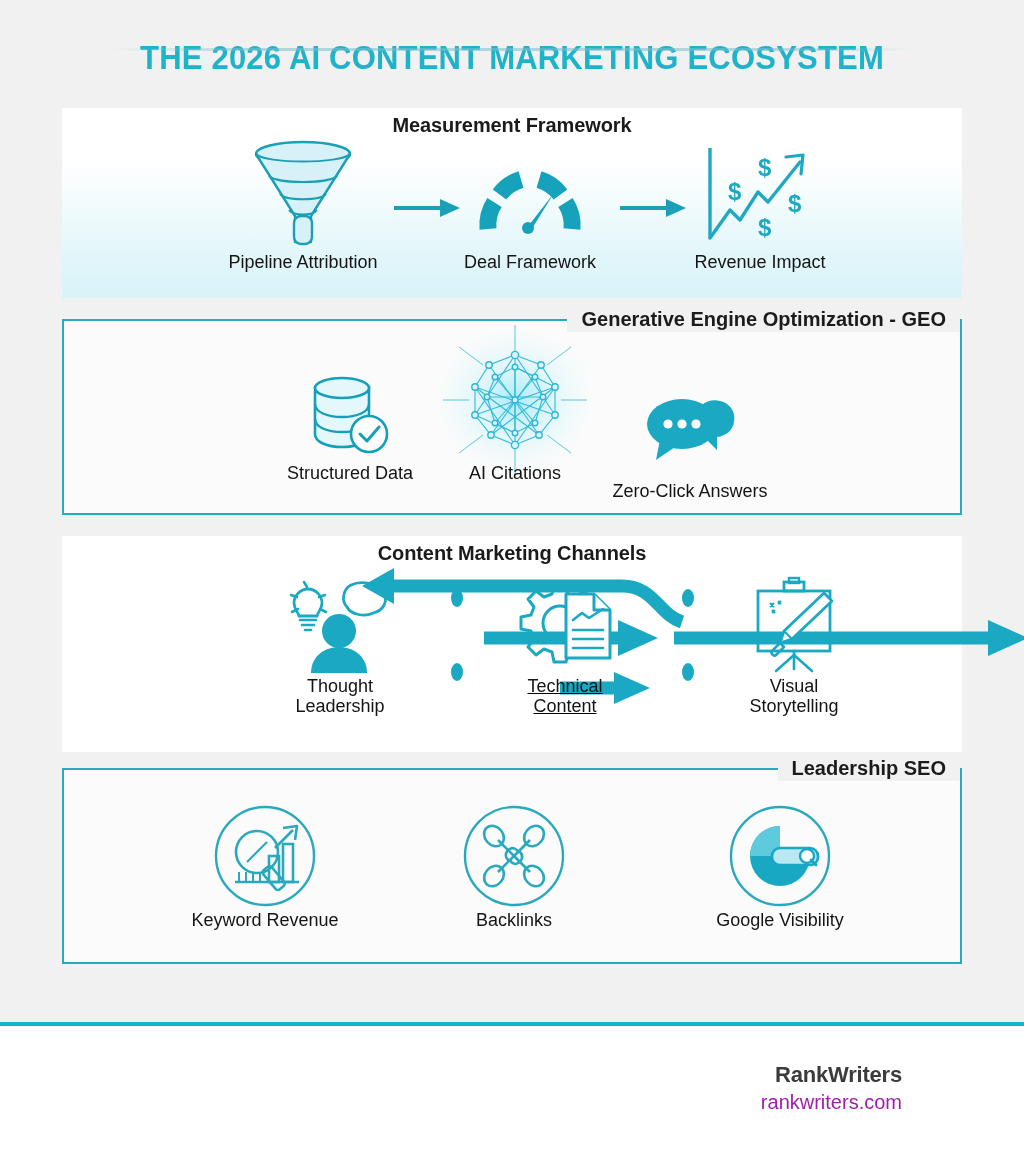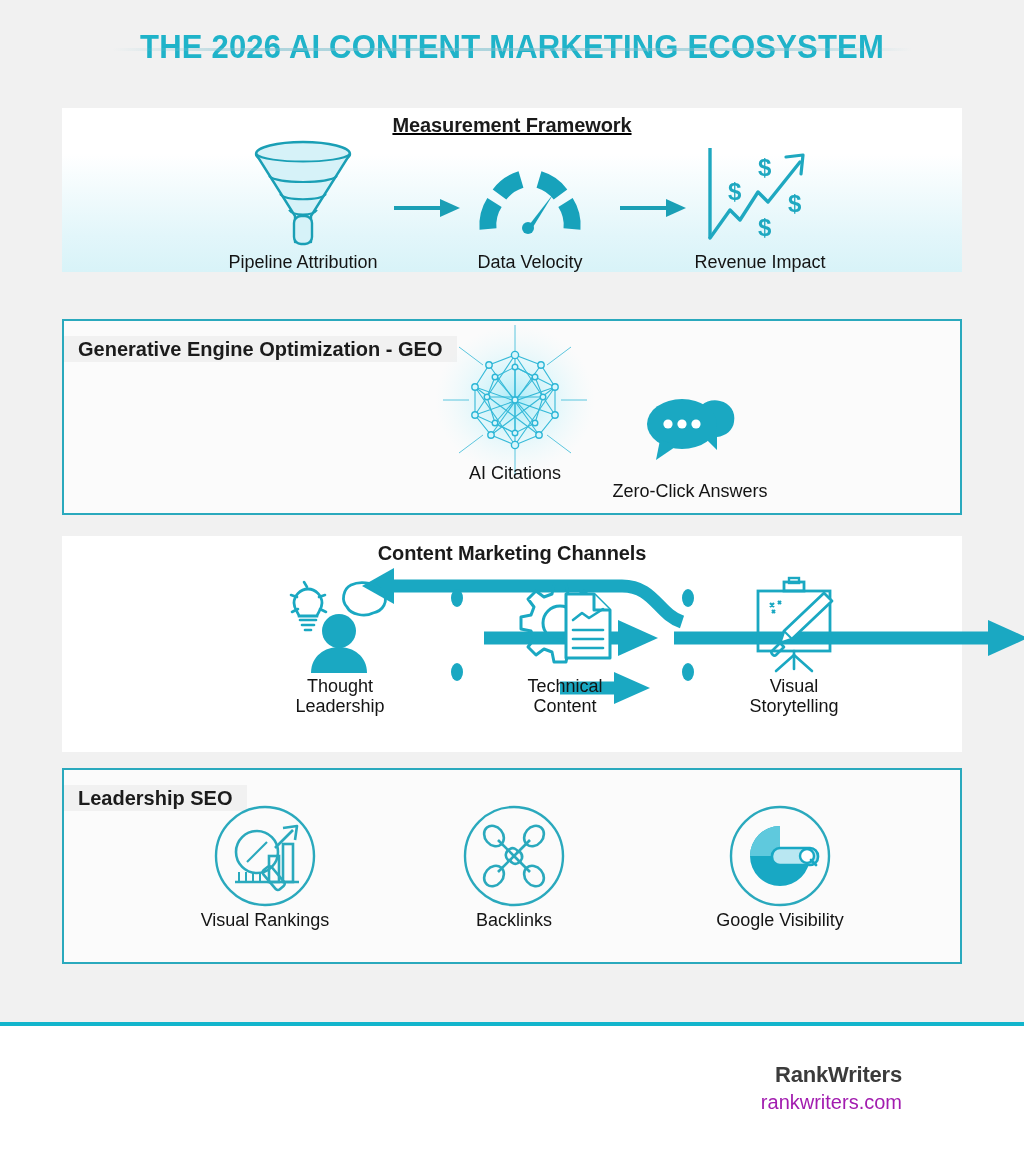--- a/index.html
+++ b/index.html
@@ -6,21 +6,21 @@
   body{
     width:1024px;height:1154px;
     background:#f0f0f0;
     font-family:"Liberation Sans", sans-serif;
     -webkit-font-smoothing:antialiased;
     overflow:hidden;
   }
   .page{position:relative;width:1024px;height:1154px;background:#f1f1f1;}
 
   
-  .title-wrap{position:absolute;left:0;top:28px;width:1024px;text-align:center;}
+  .title-wrap{position:absolute;left:0;top:39px;width:1024px;text-align:center;}
   .title{
     font-size:33px;font-weight:bold;letter-spacing:.2px;
     color:#1fb3c9;
     font-family:"Liberation Sans Narrow","Liberation Sans",sans-serif;
     transform:scaleX(.94);
     text-transform:uppercase;
     white-space:nowrap;
   }
   .title-rule{
     position:absolute;left:112px;top:48px;width:800px;height:3px;
@@ -30,38 +30,37 @@
 
   
   .section{position:absolute;left:62px;width:900px;box-sizing:border-box;}
   .sec-heading{
     font-size:20px;font-weight:bold;color:#1b1b1b;text-align:center;
     letter-spacing:-.1px;
   }
 
   
   #sec-measurement{
-    top:108px;height:164px;
+    top:108px;height:190px;
     background:linear-gradient(to bottom,#ffffff 0%,#ffffff 28%,#e2f6fa 78%,#d8f3f8 100%);
-    text-decoration:underline;
   }
   #sec-measurement .sec-heading{padding-top:6px;}
 
   
   #sec-channels{
     top:536px;height:216px;
     background:#ffffff;
   }
   #sec-channels .sec-heading{padding-top:6px;}
 
   
   .boxed{border:2px solid #2aa9bd;background:#fbfbfb;}
   .boxed .notch{
     position:absolute;top:-15px;left:0;width:100%;
-    text-align:left;pointer-events:none;margin-top:30px;
+    text-align:right;pointer-events:none;
   }
   .boxed .notch span{
     background:#f1f1f1;padding:0 14px;display:inline-block;
     font-size:20px;font-weight:bold;color:#1b1b1b;line-height:26px;
   }
 
   #sec-geo{top:319px;height:196px;}
   #sec-seo{top:768px;height:196px;}
 
   
@@ -125,21 +124,21 @@
               <path d="M12 74 A42 42 0 0 1 18.5 47.5"></path>
               <path d="M23.5 39.5 A42 42 0 0 1 45 24.5"></path>
               <path d="M54 23 L54 23"></path>
               <path d="M63 24.5 A42 42 0 0 1 84.5 39.5"></path>
               <path d="M89.5 47.5 A42 42 0 0 1 96 74"></path>
             </g>
             <path d="M50 74 L78 38 L57 72 Z" fill="#17a2bb"></path>
             <circle cx="52" cy="73" r="6" fill="#17a2bb"></circle>
           </svg>
         </div>
-        <div class="label">Data Velocity</div>
+        <div class="label">Deal Framework</div>
       </div>
 
       <div class="item" style="left:556px;top:88px;width:86px;">
         <svg width="72" height="24" viewBox="0 0 72 24">
           <line x1="2" y1="12" x2="50" y2="12" stroke="#1a9fb5" stroke-width="4"></line>
           <path d="M48 3 L68 12 L48 21 Z" fill="#1a9fb5"></path>
         </svg>
       </div>
 
       <div class="item" style="left:610px;top:32px;width:176px;">
@@ -162,20 +161,37 @@
     </div>
   </div>
 
   <div class="section boxed" id="sec-geo">
     <div class="notch">
       <span>Generative Engine Optimization - GEO</span>
     </div>
 
     <div class="row">
 
+      <div class="item" style="left:196px;top:44px;width:180px;">
+        <div class="icon-box" style="height:98px;">
+          <svg width="86" height="84" viewBox="0 0 86 84">
+            <g fill="#e4f7fb" stroke="#159fb8" stroke-width="2.6">
+              <path d="M8 16 L8 62 C8 70 20 75 35 75 C50 75 62 70 62 62 L62 16 Z"></path>
+              <ellipse cx="35" cy="16" rx="27" ry="10"></ellipse>
+            </g>
+            <g fill="none" stroke="#159fb8" stroke-width="2.4">
+              <path d="M8 32 C8 40 20 45 35 45 C50 45 62 40 62 32"></path>
+              <path d="M8 47 C8 55 20 60 35 60 C50 60 62 55 62 47"></path>
+            </g>
+            <circle cx="62" cy="62" r="18" fill="#ffffff" stroke="#159fb8" stroke-width="2.6"></circle>
+            <path d="M53 62 L60 69 L72 55" fill="none" stroke="#159fb8" stroke-width="3" stroke-linecap="round" stroke-linejoin="round"></path>
+          </svg>
+        </div>
+        <div class="label">Structured Data</div>
+      </div>
 
       <div class="item" style="left:366px;top:16px;width:170px;">
         <div class="icon-box" style="height:126px;">
           <svg width="160" height="150" viewBox="0 0 160 150">
             <defs>
               <radialGradient id="netglow" cx="50%" cy="50%" r="50%">
                 <stop offset="0%" stop-color="#8fe6f7" stop-opacity=".75"></stop>
                 <stop offset="55%" stop-color="#b9f0fa" stop-opacity=".32"></stop>
                 <stop offset="100%" stop-color="#d8f6fb" stop-opacity="0"></stop>
               </radialGradient>
@@ -306,21 +322,21 @@
             <circle cx="56" cy="44" r="3.4" fill="none" stroke="#1aa8c2" stroke-width="2.2"></circle>
             <circle cx="50" cy="52" r="1.8" fill="#1aa8c2"></circle>
             <circle cx="50" cy="54" r="17" fill="#1aa8c2"></circle>
             <path d="M22 96 C22 79 36 70 50 70 C64 70 78 79 78 96 Z" fill="#1aa8c2"></path>
           </svg>
         </div>
         <div class="label">Thought
 Leadership</div>
       </div>
 
-      <div class="item" style="left:403px;top:38px;width:200px;">
+      <div class="item" style="left:403px;top:38px;width:200px;text-decoration:underline;">
         <div class="icon-box" style="height:102px;">
           <svg width="94" height="94" viewBox="0 0 94 94">
             <path d="M36 6 L48 6 L50 16 L58 19 L66 13 L74 21 L68 29 L71 37 L81 39 L81 51 L71 53 L68 61 L74 69 L66 77 L58 71 L50 74 L48 84 L36 84 L34 74 L26 71 L18 77 L10 69 L16 61 L13 53 L3 51 L3 39 L13 37 L16 29 L10 21 L18 13 L26 19 L34 16 Z" fill="none" stroke="#1aa8c2" stroke-width="3" stroke-linejoin="round"></path>
             <circle cx="42" cy="45" r="17" fill="none" stroke="#1aa8c2" stroke-width="3"></circle>
             <path d="M48 16 L76 16 L92 32 L92 80 L48 80 Z" fill="#ffffff" stroke="#1aa8c2" stroke-width="3" stroke-linejoin="round"></path>
             <path d="M76 16 L76 32 L92 32" fill="#ffffff" stroke="#1aa8c2" stroke-width="3" stroke-linejoin="round"></path>
             <path d="M55 42 L64 35 L71 40 L85 31" fill="none" stroke="#1aa8c2" stroke-width="2.6" stroke-linejoin="round" stroke-linecap="round"></path>
             <g stroke="#1aa8c2" stroke-width="2.6" stroke-linecap="round">
               <line x1="55" y1="52" x2="85" y2="52"></line>
               <line x1="55" y1="61" x2="85" y2="61"></line>
@@ -380,21 +396,21 @@
             <path d="M70 24 L84 22 L82 36" fill="none" stroke="#2aa9bd" stroke-width="2.6" stroke-linejoin="round"></path>
             <line x1="22" y1="78" x2="86" y2="78" stroke="#2aa9bd" stroke-width="2.4"></line>
             <g stroke="#2aa9bd" stroke-width="2">
               <line x1="26" y1="68" x2="26" y2="78"></line>
                 <line x1="33" y1="68" x2="33" y2="78"></line>
               <line x1="40" y1="68" x2="40" y2="78"></line>
                 <line x1="47" y1="68" x2="47" y2="78"></line>
             </g>
           </svg>
         </div>
-        <div class="label">Visual Rankings</div>
+        <div class="label">Keyword Revenue</div>
       </div>
 
       <div class="item" style="left:350px;top:32px;width:200px;">
         <div class="icon-box" style="height:108px;">
           <svg width="104" height="104" viewBox="0 0 104 104">
             <circle cx="52" cy="52" r="49" fill="none" stroke="#2aa9bd" stroke-width="2.4"></circle>
             <g stroke="#2aa9bd" stroke-width="2.6">
               <line x1="36" y1="36" x2="52" y2="52"></line>
                 <line x1="68" y1="36" x2="52" y2="52"></line>
               <line x1="36" y1="68" x2="52" y2="52"></line>

